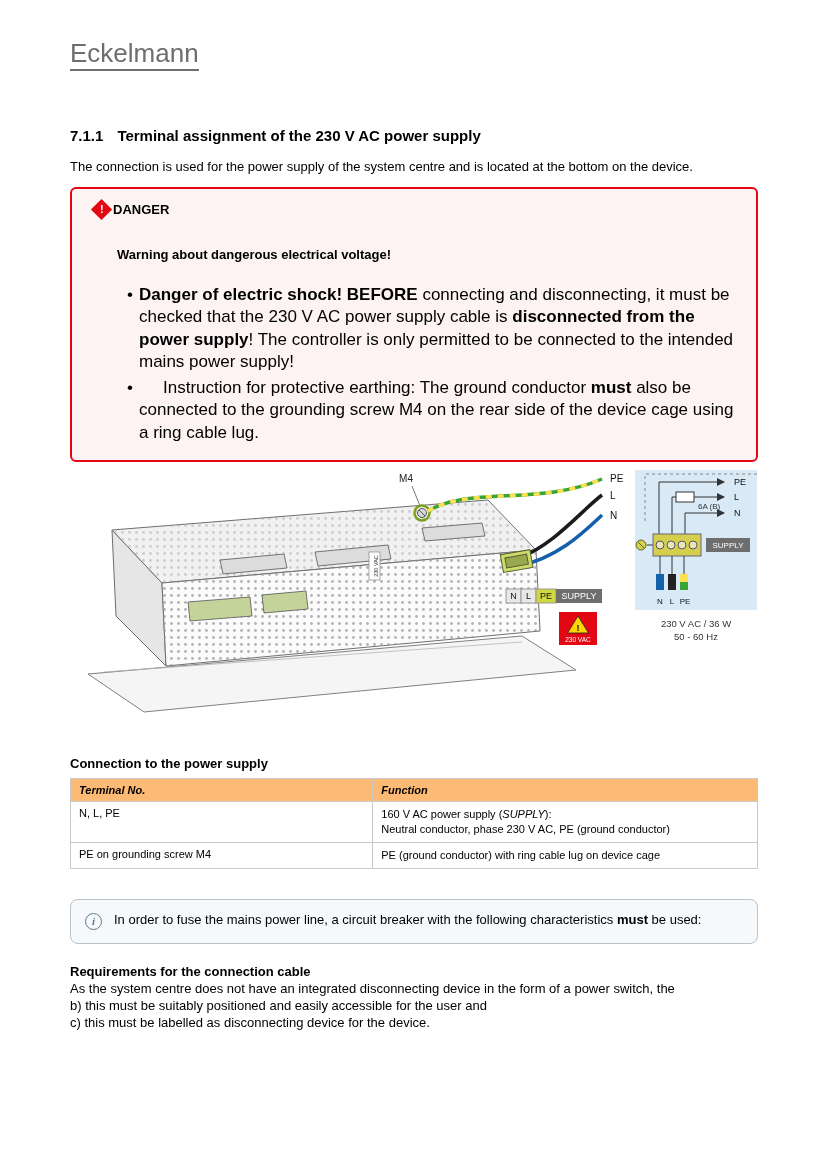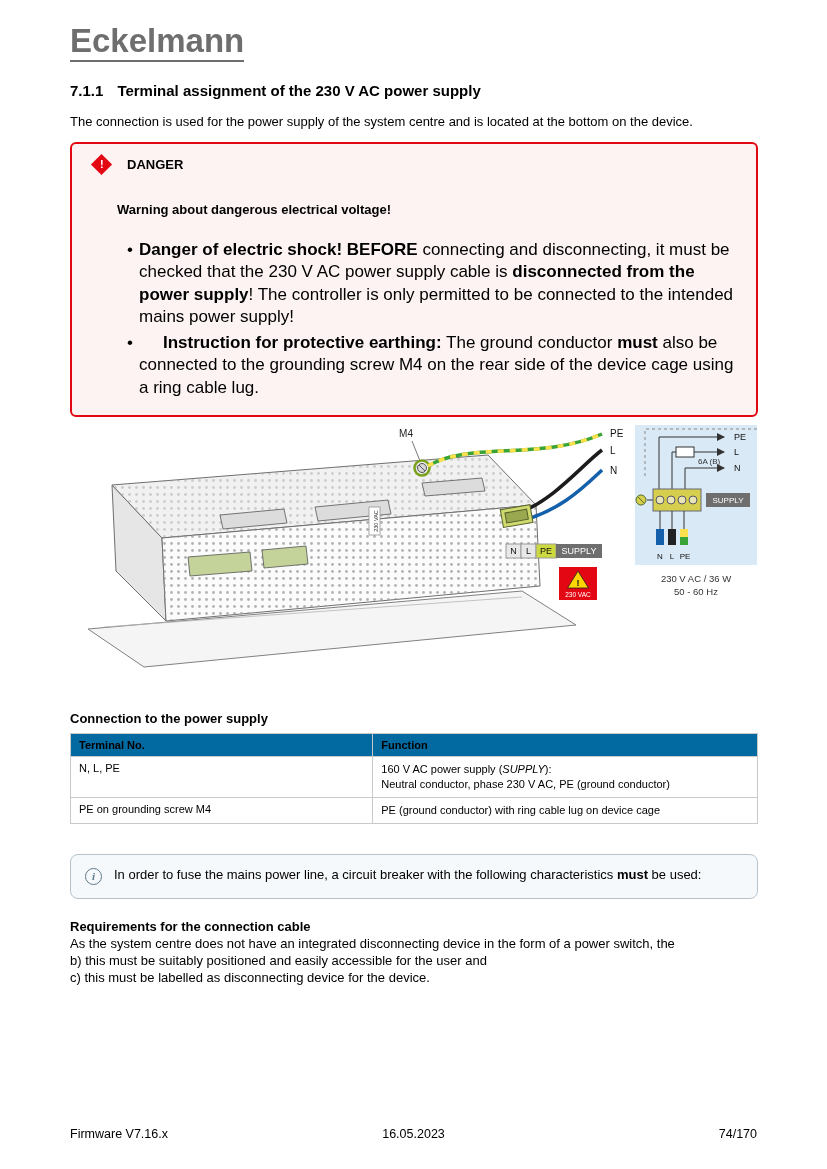--- a/index.html
+++ b/index.html
@@ -4,55 +4,55 @@
 <style>
   * { margin:0; padding:0; box-sizing:border-box; }
   html,body { background:#ffffff; }
   .page {
     width:827px; height:1169px; position:relative; background:#fff;
     font-family:"Liberation Sans", sans-serif; color:#000; overflow:hidden;
   }
   .content { position:absolute; left:70px; top:0; width:688px; }
 
   .logo {
-    margin-top:24px; display:inline-block; font-size:33px; font-weight:700;
+    margin-top:40px; display:inline-block; font-size:26px; font-weight:400;
     color:#6f6e6e; line-height:1; padding-bottom:3px; border-bottom:2px solid #6f6e6e;
   }
 
-  .heading { margin-top:20px; font-size:15px; font-weight:700; }
+  .heading { margin-top:56px; font-size:15px; font-weight:700; }
   .heading .num { margin-right:14px; }
 
   .intro { margin-top:15px; font-size:13px; }
 
   .danger-box {
     margin-top:13px; border:2px solid #e30613; border-radius:6px;
     background:#fdf3f3; padding:11px 16px 13px 18px;
   }
   .danger-header { display:flex; align-items:center; }
   .danger-icon {
     width:15px; height:15px; background:#e30613; transform:rotate(45deg);
     display:inline-flex; align-items:center; justify-content:center;
     margin:2px 4px 2px 4px; flex:0 0 auto;
   }
   .danger-icon span { transform:rotate(-45deg); color:#fff; font-weight:700; font-size:11px; line-height:1; }
-  .danger-title { font-weight:700; font-size:13px; margin-left:14px; }
+  .danger-title { font-weight:700; font-size:13px; }
   .danger-body { margin-left:27px; }
   .danger-subtitle { font-weight:700; font-size:13px; margin-top:28px; }
   .danger-list { margin-top:22px; margin-left:10px; list-style:none; font-size:17px; line-height:1.32; }
   .danger-list li { position:relative; padding-left:12px; margin-bottom:3px; }
   .danger-list li::before { content:"•"; position:absolute; left:0; }
 
   .figure { margin-top:4px; }
   svg text { font-family:"Liberation Sans", sans-serif; }
 
   .section-heading { margin-top:14px; font-size:13px; font-weight:700; }
 
   table { width:100%; border-collapse:collapse; margin-top:7px; font-size:11px; }
   th, td { border:1px solid #c9c9c9; padding:5px 8px; text-align:left; vertical-align:top; }
-  th { background:#0369a1; font-weight:700; }
+  th { background:#fdba74; font-weight:700;font-style:italic; }
   td .fn-line { line-height:1.35; }
   col.c1 { width:44%; }
 
   .info-box {
     margin-top:30px; border:1px solid #b7c3cb; border-radius:8px; background:#f6f9fb;
     padding:12px 16px 13px 14px; display:flex; gap:12px; font-size:13px;
   }
   .info-icon {
     flex:0 0 auto; width:17px; height:17px; border:1.5px solid #60798a; border-radius:50%;
     color:#60798a; display:flex; align-items:center; justify-content:center;
@@ -89,21 +89,21 @@
       <div class="danger-header">
         <span class="danger-icon">
             <span>!</span>
           </span>
         <span class="danger-title">DANGER</span>
       </div>
       <div class="danger-body">
         <div class="danger-subtitle">Warning about dangerous electrical voltage!</div>
         <ul class="danger-list">
           <li><span style="font-weight: 700;">Danger of electric shock! BEFORE</span><span> connecting and disconnecting, it must be checked that the 230 V AC power supply cable is </span><span style="font-weight: 700;">disconnected from the power supply</span><span>! The controller is only permitted to be connected to the intended mains power supply!</span></li>
-          <li><span style="font-weight: 700; padding-left: 24px;">Instruction for protective earthing:</span><span> The ground conductor </span><span style="font-weight: 700;">must</span><span> also be connected to the grounding screw M4 on the rear side of the device cage using a ring cable lug.</span></li>
+          <li><span style="font-weight: 400; padding-left: 24px;">Instruction for protective earthing:</span><span> The ground conductor </span><span style="font-weight: 700;">must</span><span> also be connected to the grounding screw M4 on the rear side of the device cage using a ring cable lug.</span></li>
         </ul>
       </div>
     </div>
 
     <div class="figure">
       <svg width="690" height="272" viewBox="0 0 690 272">
         <defs>
           <pattern id="perf" width="7" height="7" patternUnits="userSpaceOnUse">
             <circle cx="3.5" cy="3.5" r="1.4" fill="#a0a0a0"></circle>
           </pattern>
@@ -276,18 +276,13 @@
 
     <div class="req-heading">Requirements for the connection cable</div>
     <div class="req-lines">
       <div>As the system centre does not have an integrated disconnecting device in the form of a power switch, the</div>
       <div>b) this must be suitably positioned and easily accessible for the user and</div>
       <div>c) this must be labelled as disconnecting device for the device.</div>
     </div>
 
   </div>
 
-  <div class="footer">
-    <span class="f-left">Firmware V7.16.x</span>
-    <span class="f-center">16.05.2023</span>
-    <span class="f-right">74/170</span>
-  </div>
 </div>
 
 </body></html>

